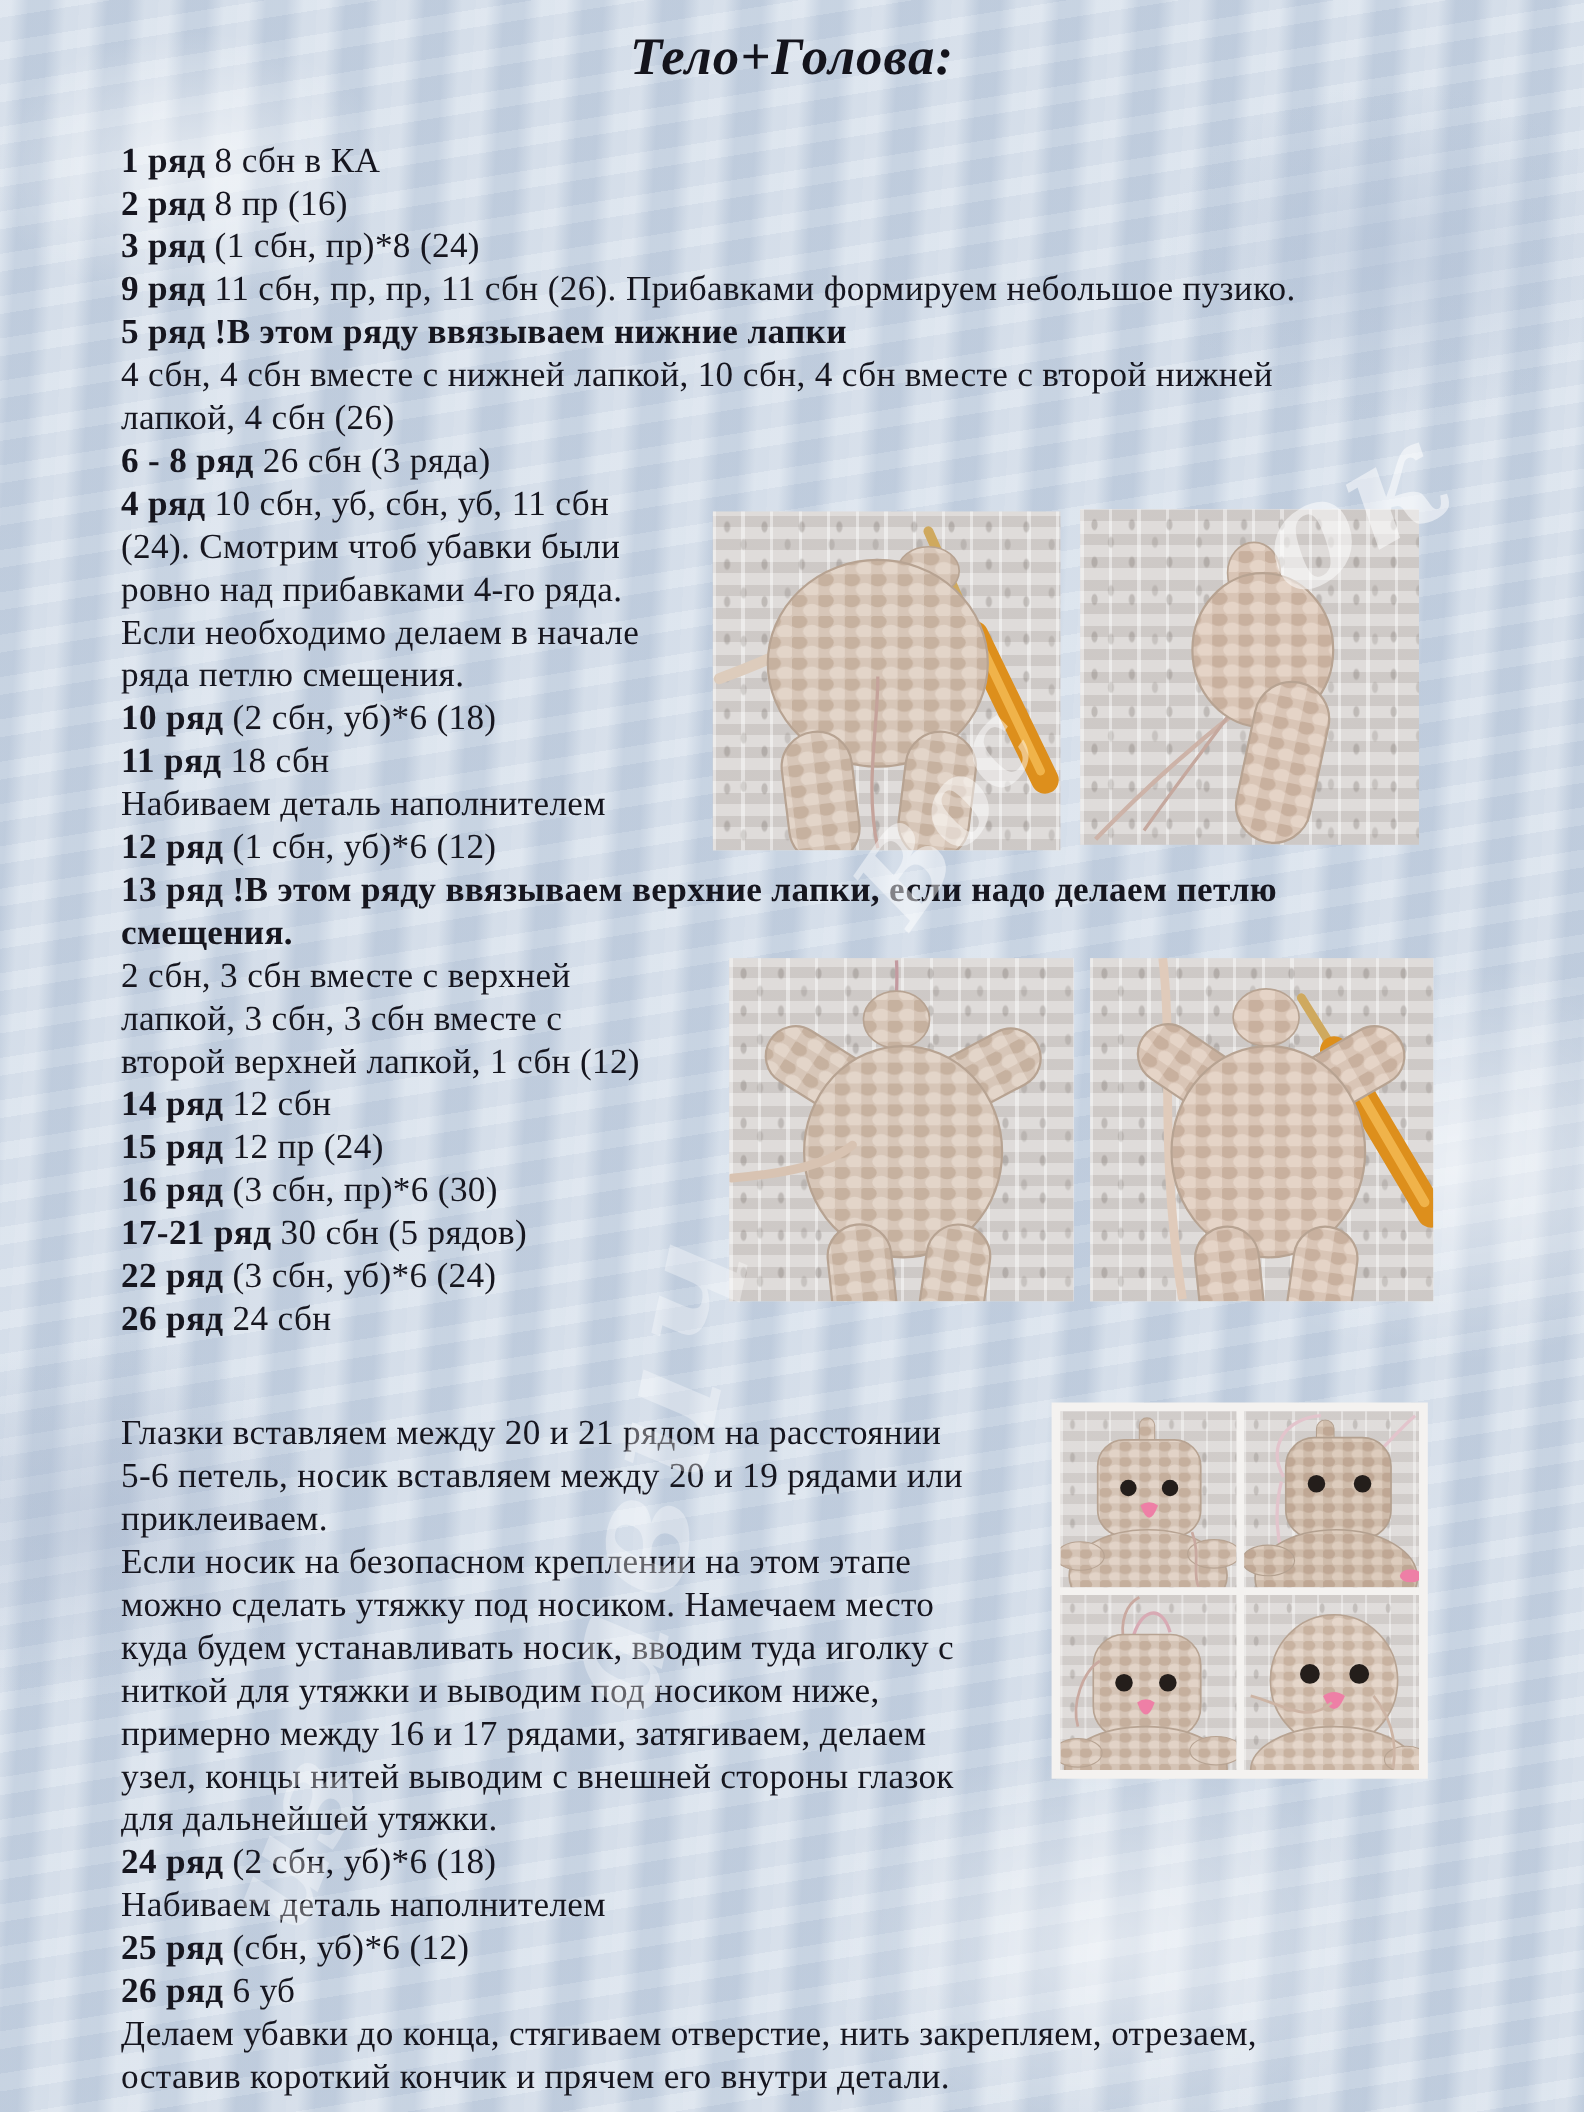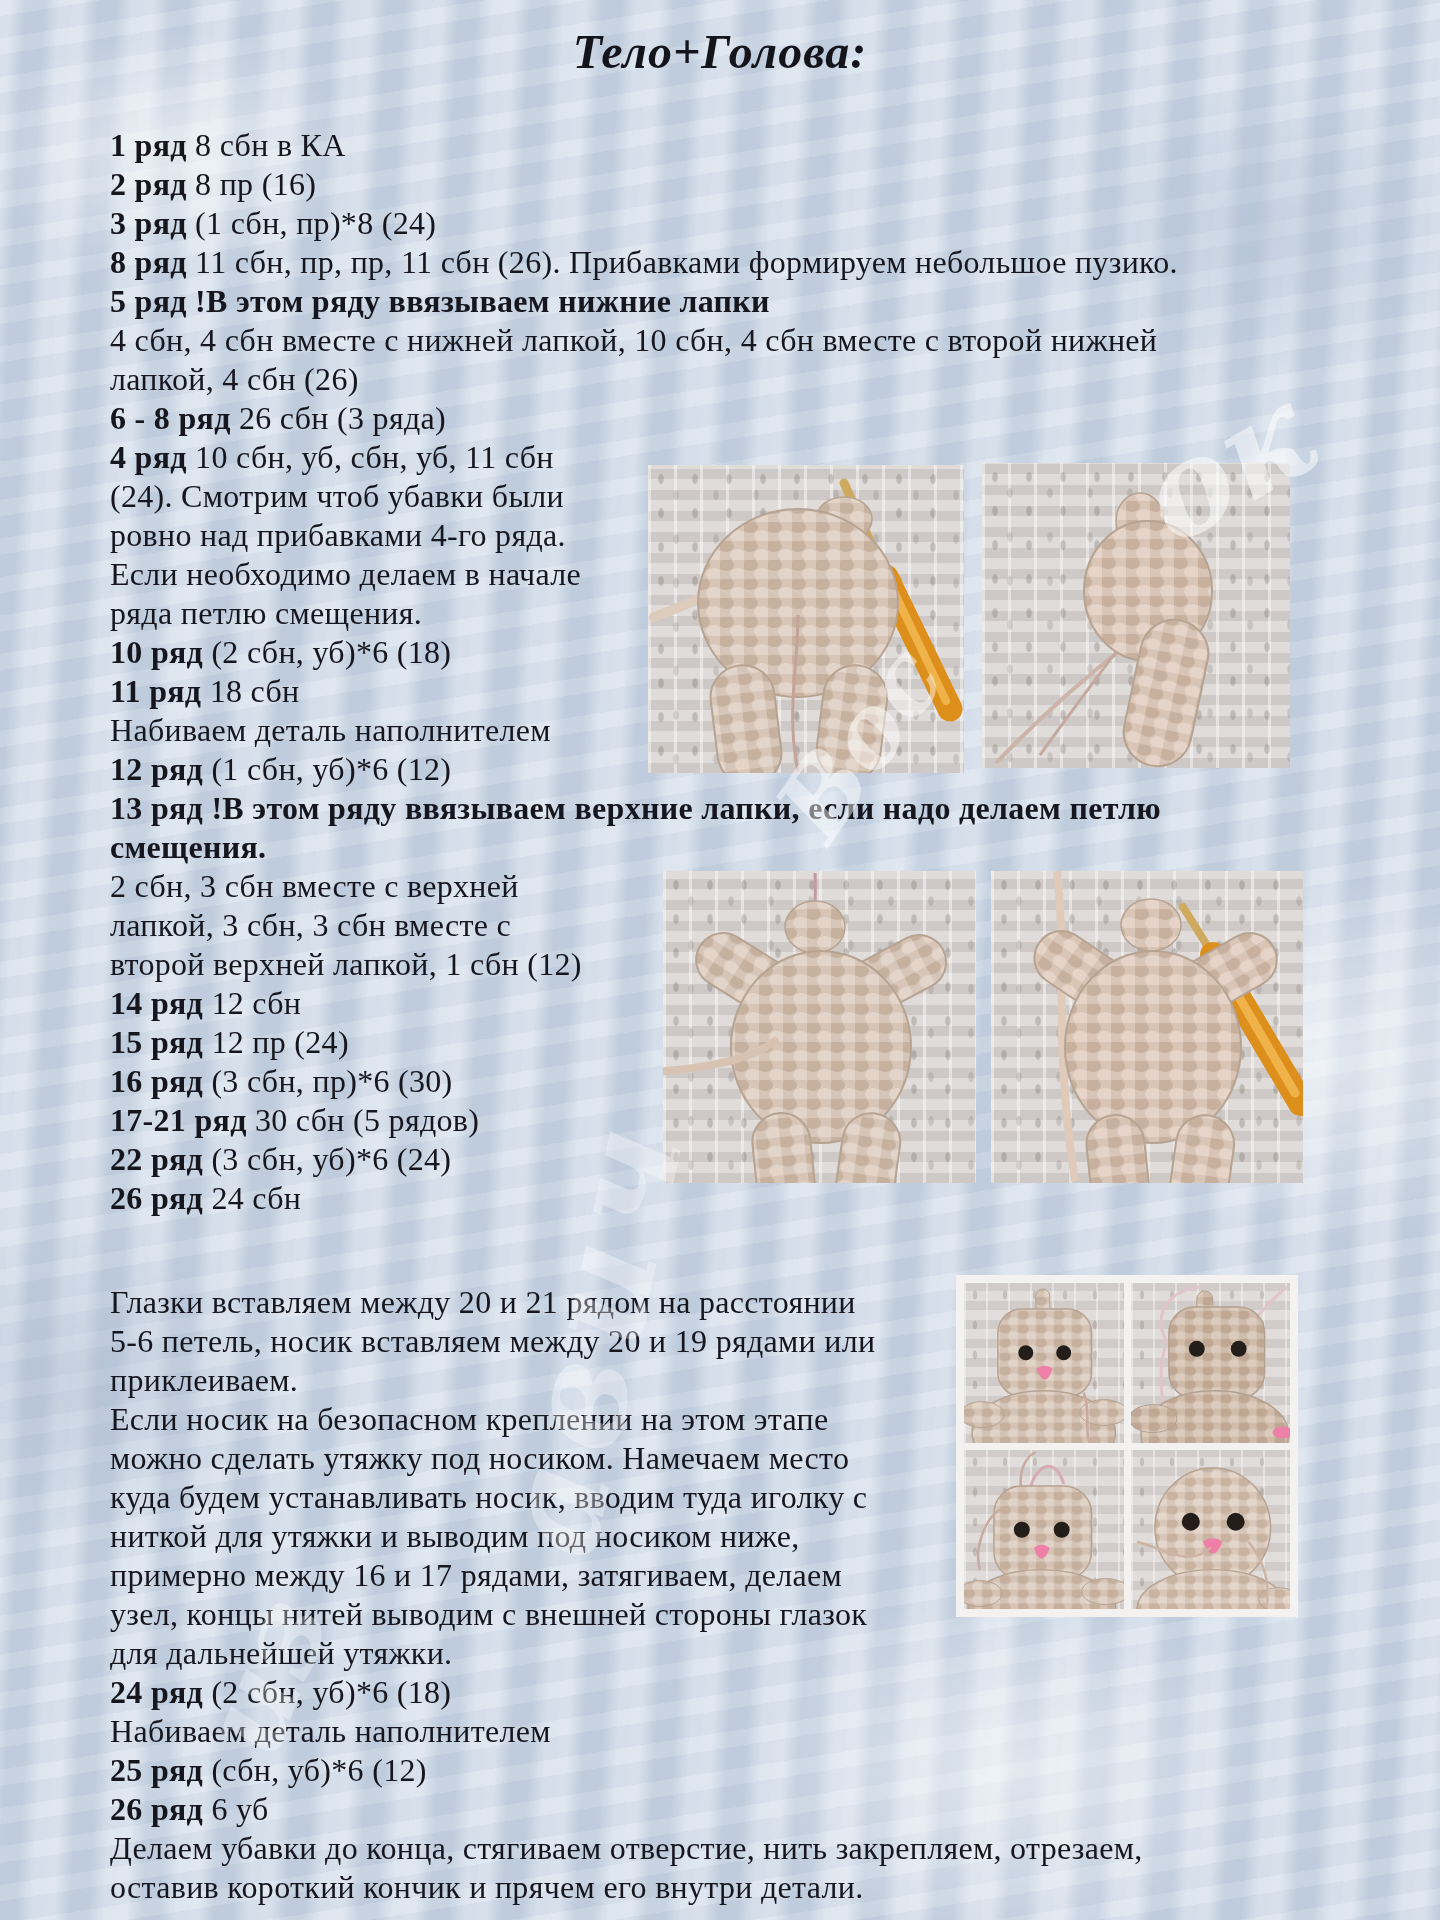--- a/index.html
+++ b/index.html
@@ -69,21 +69,21 @@
 <body>
 
 <div class="page">
 
   <div class="title">Тело+Голова:</div>
 
   <div class="textcol" id="textcol">
       <div class="line"><b>1 ряд</b><span> 8 сбн в КА</span></div>
       <div class="line"><b>2 ряд</b><span> 8 пр (16)</span></div>
       <div class="line"><b>3 ряд</b><span> (1 сбн, пр)*8 (24)</span></div>
-      <div class="line"><b>8 ряд</b><span> 11 сбн, пр, пр, 11 сбн (26). Прибавками формируем небольшое пузико.</span></div>
+      <div class="line"><b>9 ряд</b><span> 11 сбн, пр, пр, 11 сбн (26). Прибавками формируем небольшое пузико.</span></div>
       <div class="line"><b>5 ряд  !В этом ряду ввязываем нижние лапки</b></div>
       <div class="line"><span>4 сбн, 4 сбн вместе с нижней лапкой, 10 сбн, 4 сбн вместе с второй нижней</span></div>
       <div class="line"><span>лапкой, 4 сбн (26)</span></div>
       <div class="line"><b>6 - 8 ряд</b><span> 26 сбн (3 ряда)</span></div>
       <div class="line"><b>4 ряд</b><span> 10 сбн, уб, сбн, уб, 11 сбн</span></div>
       <div class="line"><span>(24). Смотрим чтоб убавки были</span></div>
       <div class="line"><span>ровно над прибавками 4-го ряда.</span></div>
       <div class="line"><span>Если необходимо делаем в начале</span></div>
       <div class="line"><span>ряда петлю смещения.</span></div>
       <div class="line"><b>10 ряд</b><span> (2 сбн, уб)*6 (18)</span></div>

